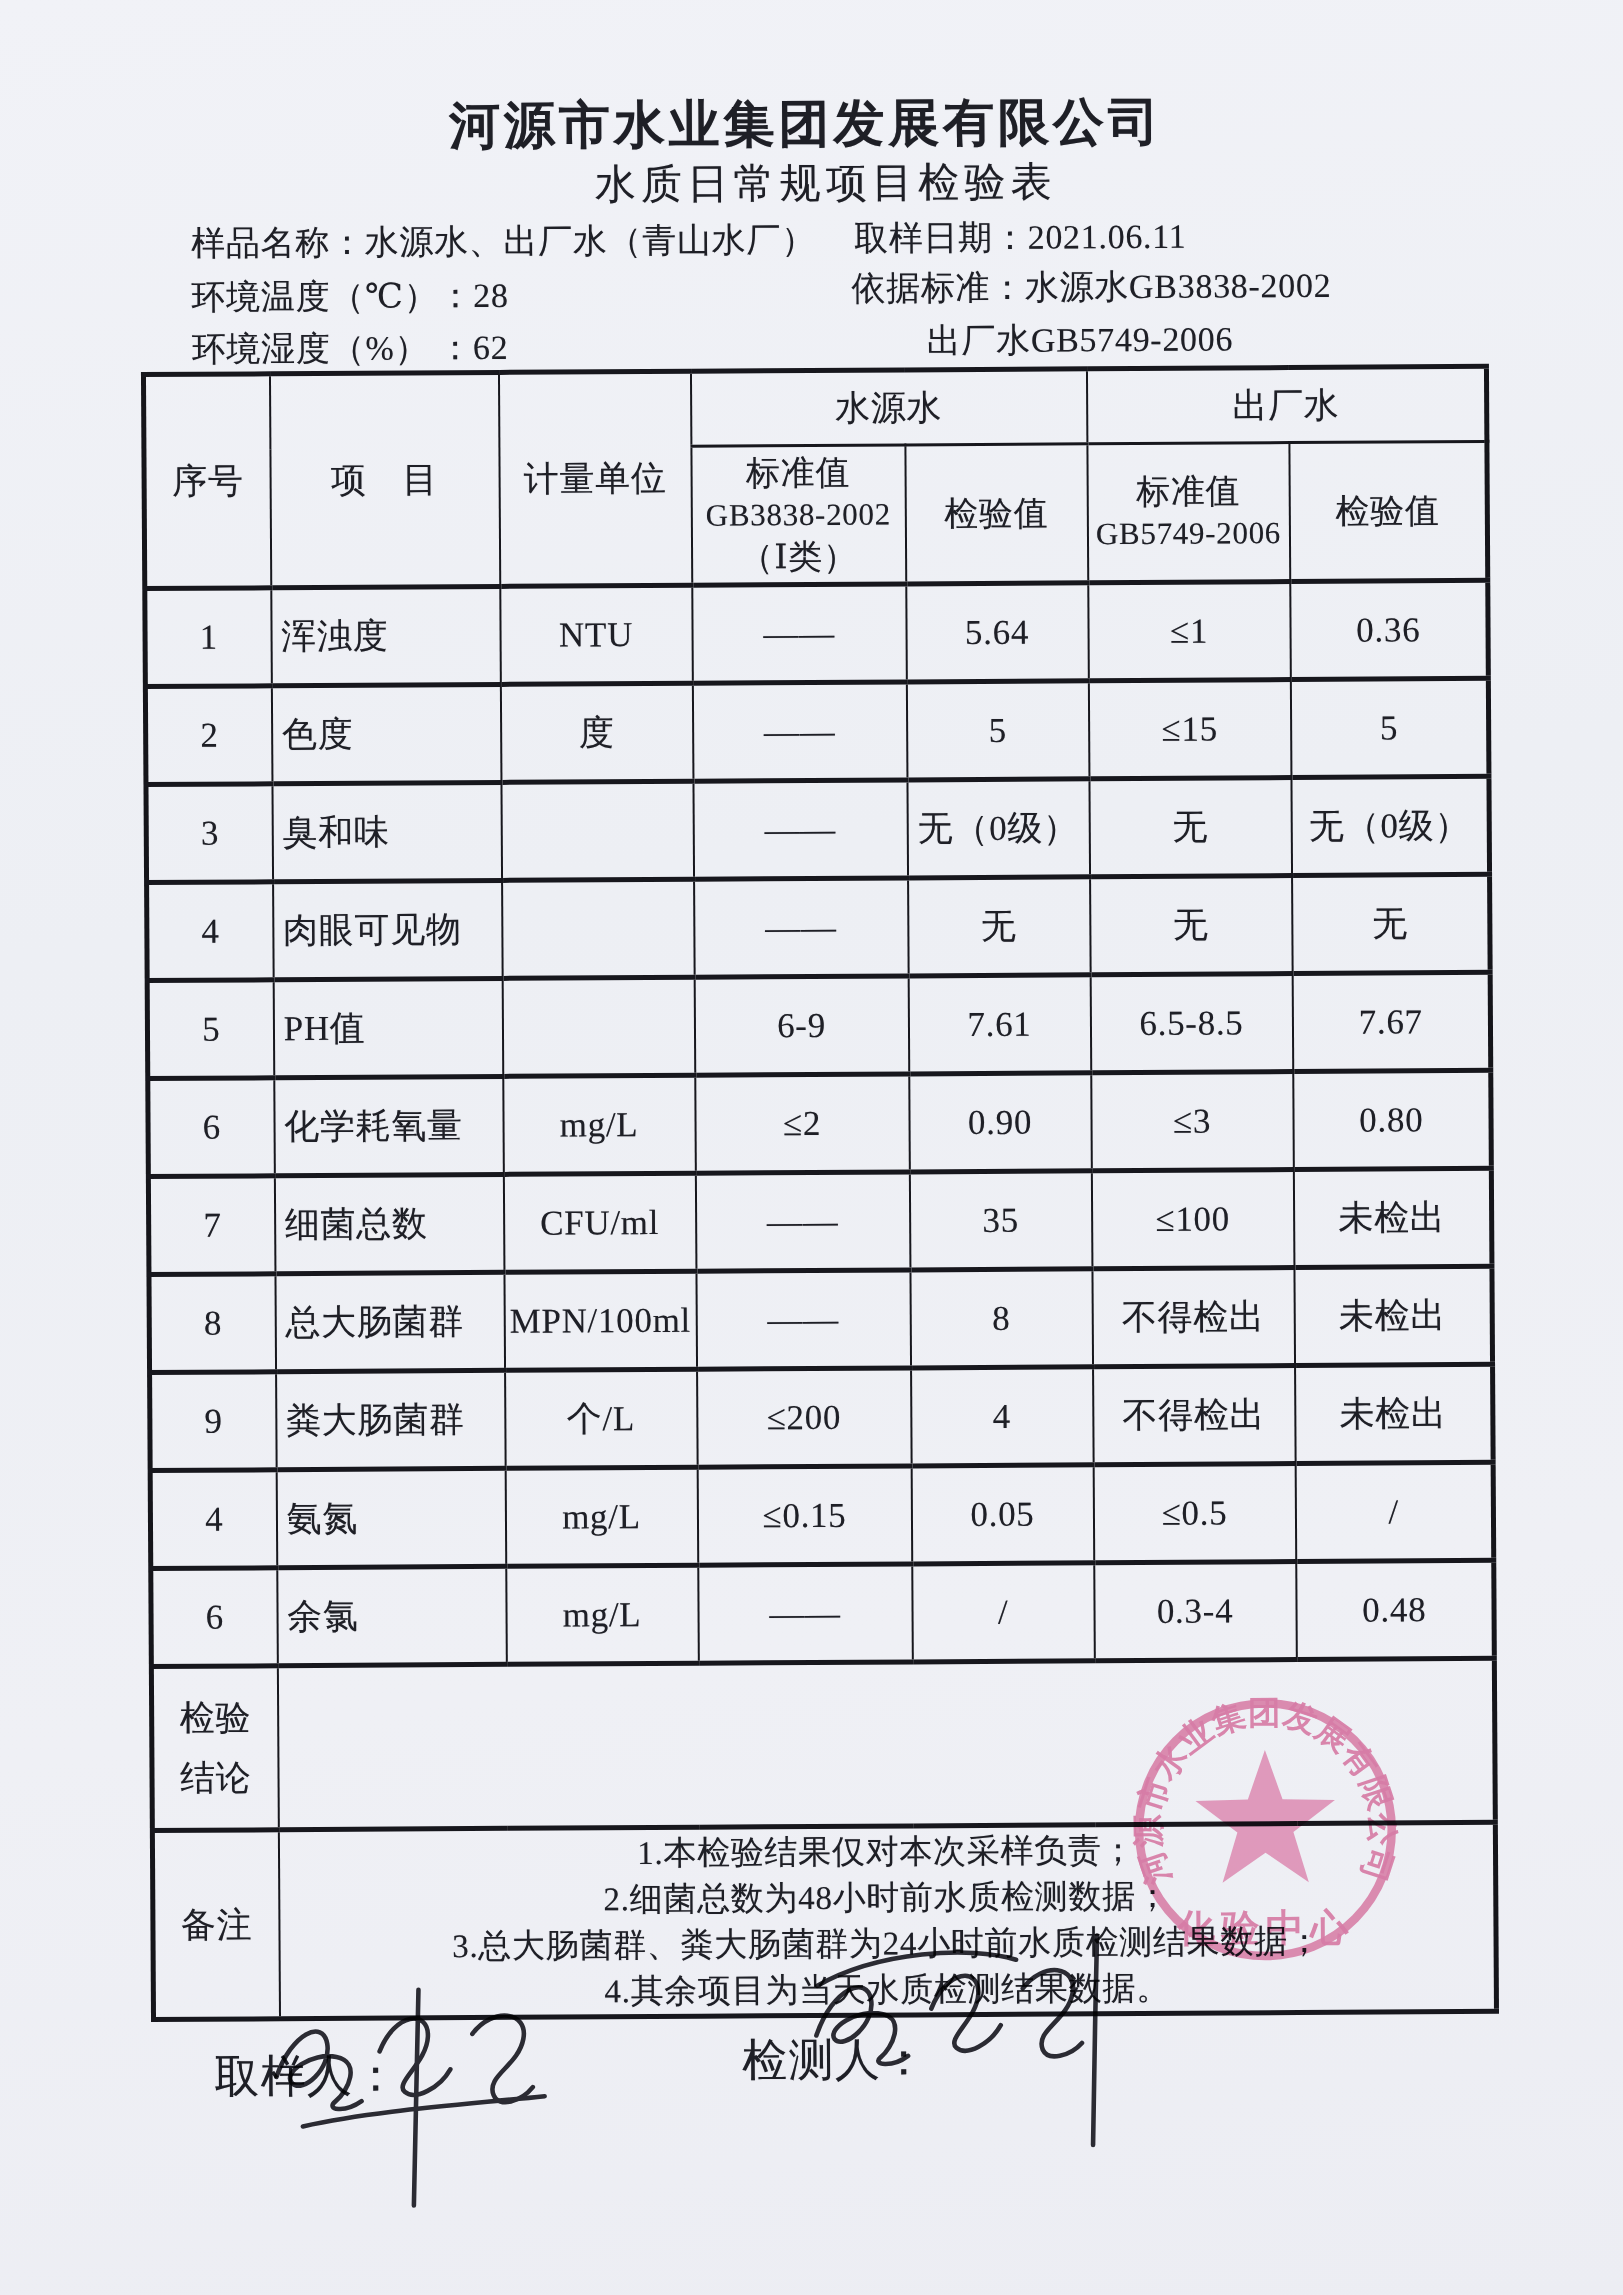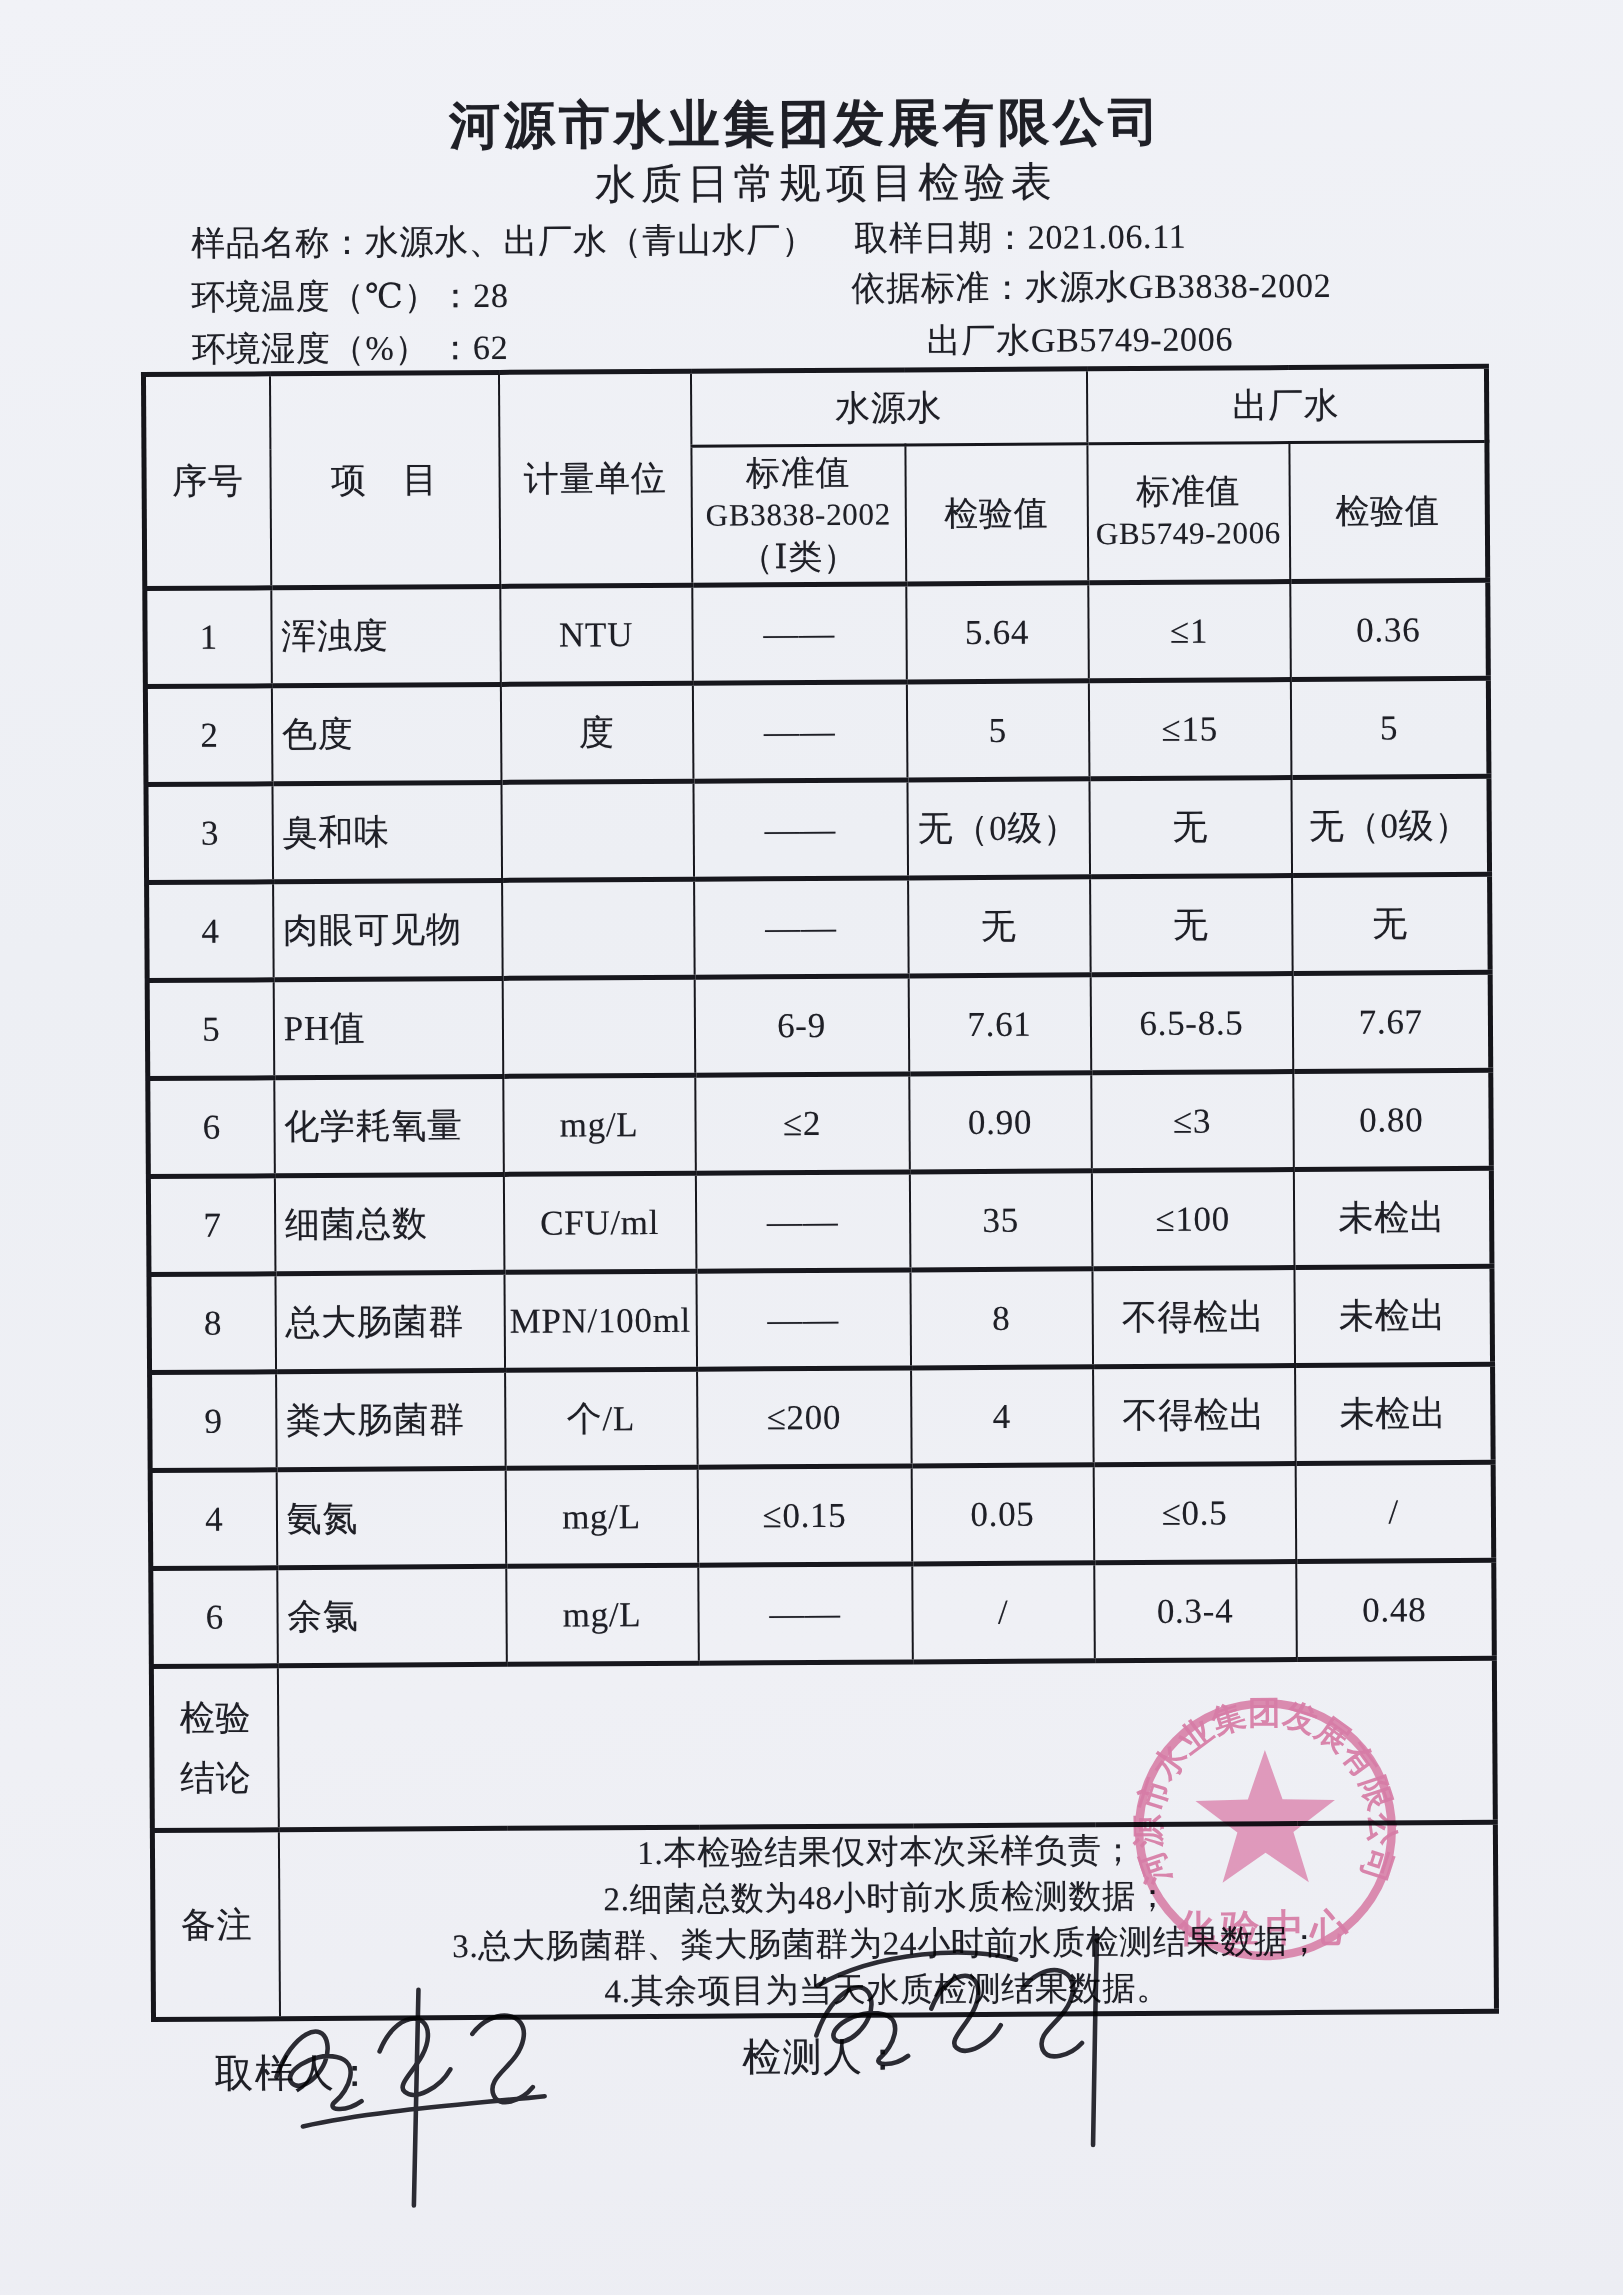--- a/index.html
+++ b/index.html
@@ -56,21 +56,21 @@
   tr.r-conc{height:164px;}
   tr.r-rem{height:188px;}
   .subline{display:block;line-height:42px;}
   .stack span{display:block;line-height:60px;}
   td.remarks-cell{
     text-align:left;vertical-align:middle;
     font-size:33px;line-height:46px;padding:3.9px 6.5px 3.9px 9.2px;letter-spacing:0;
   }
   td.remarks-cell div{white-space:nowrap;}
   
-  .sign-label{position:absolute;font-size:39px;white-space:nowrap;letter-spacing:1.3px;margin-left:36px;}
+  .sign-label{position:absolute;font-size:45px;white-space:nowrap;letter-spacing:1.3px;margin-left:36px;}
   #sampler-label{left:172px;top:2043px;}
   #tester-label{left:700px;top:2030px;}
   .sig{position:absolute;mix-blend-mode:multiply;}
   #sig1{left:257px;top:1969px;}
   #sig2{left:793px;top:1923px;}
   
   #stamp{position:absolute;left:1089px;top:1661px;mix-blend-mode:multiply;opacity:.9;}
 </style>
 </head>
 <body>

